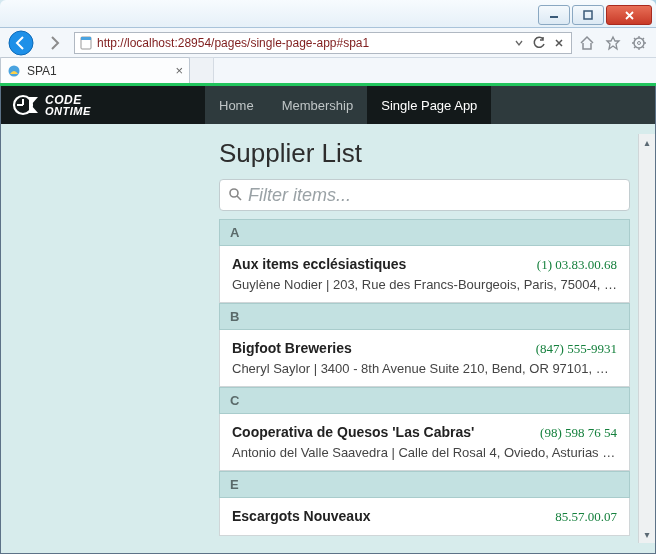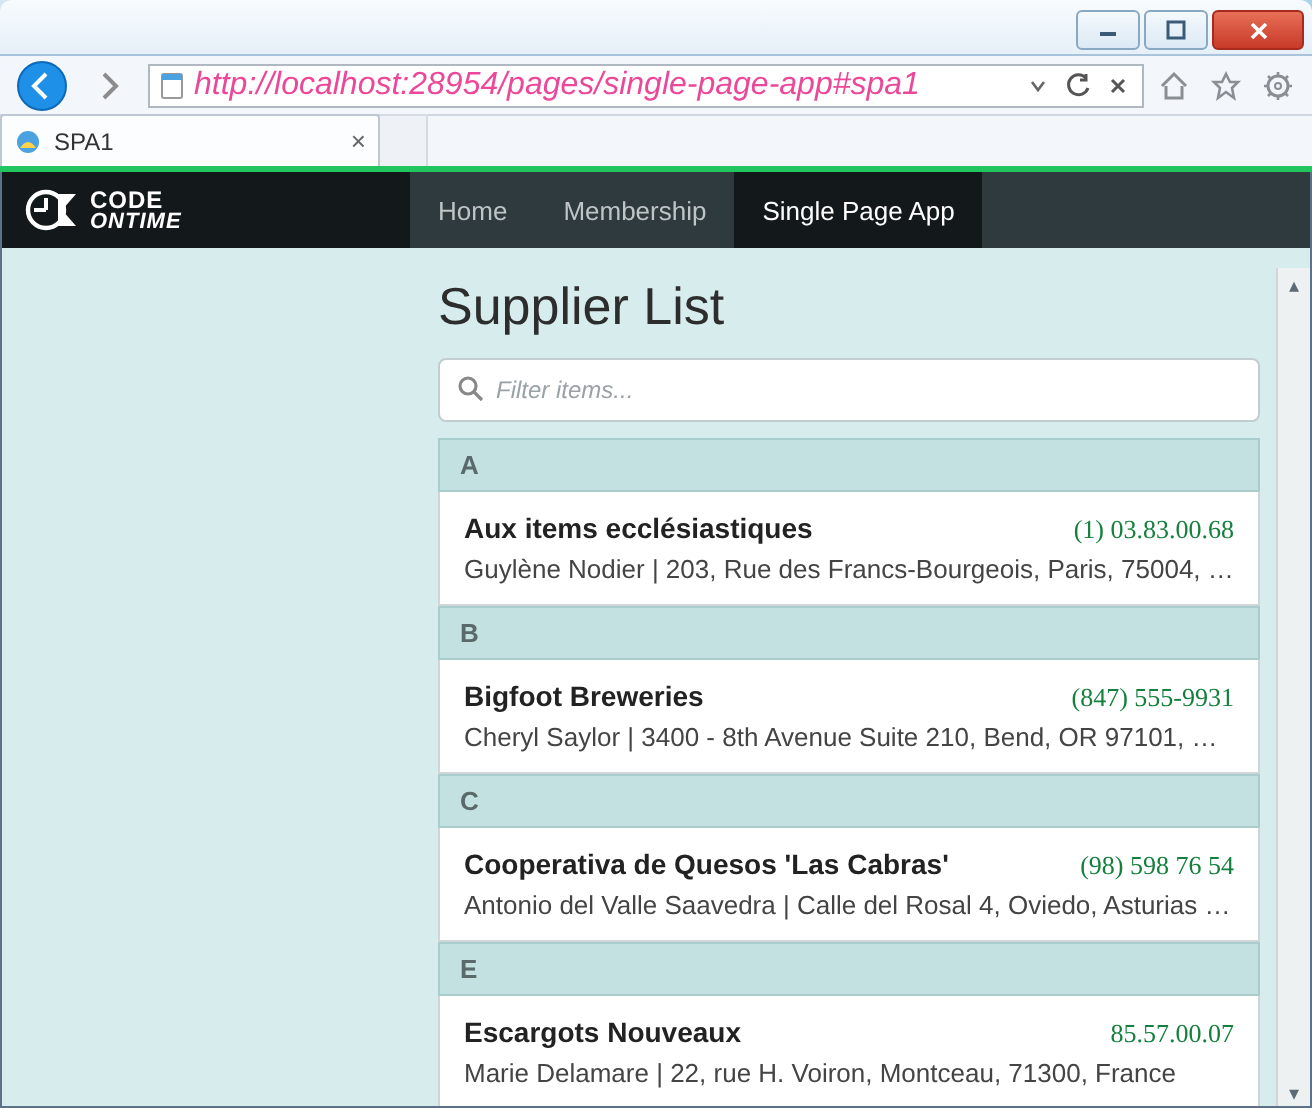--- a/index.html
+++ b/index.html
@@ -12,51 +12,51 @@
   .winbtn { width:32px; height:20px; margin-top:3px; display:inline-flex; align-items:center; justify-content:center; border:1px solid #8aa8c2; border-radius:3px; margin-right:2px; background:linear-gradient(#f4f9fd,#dce9f4); font-size:10px; color:#3a5a78;}
   .winbtn.close{ background:linear-gradient(#e86f57,#c83a28); border-color:#a82a1e; color:#fff; width:46px; margin-right:4px;}
   .winbtn svg{display:block;}
   
   .navbar { height:30px; background:#f3f7fb; display:flex; align-items:center; padding:0 6px; gap:4px; border-bottom:1px solid #cfd8e2;}
   .navbtn { width:30px; height:30px; display:flex; align-items:center; justify-content:center; }
   .navbtn.back svg circle{fill:#1e90e8;stroke:#0d6ab8;stroke-width:1;}
   .navbtn.back svg path{stroke:#fff;stroke-width:2;fill:none;}
   .navbtn.fwd svg path{stroke:#8c8c8c;stroke-width:2;fill:none;}
   .addr { flex:1; height:22px; border:1px solid #b0b8c2; background:#fff; display:flex; align-items:center; padding:0 4px; gap:4px;}
-  .addr input{flex:1; border:none; outline:none; font-size:16px; color:#ec4899;font-style:italic;}
+  .addr input{flex:1; border:none; outline:none; font-size:12px; color:#7f1d1d;}
   .addr .page-icon{width:14px;height:14px;}
   .addr-btn{width:16px;height:16px;display:flex;align-items:center;justify-content:center;}
   .tool-icon{width:22px;height:22px;display:flex;align-items:center;justify-content:center;}
   
   .tabstrip{height:28px; background:#f3f7fb; border-bottom:3px solid #22c55e; display:flex; align-items:flex-end;}
   .tab{height:26px; min-width:190px; border:1px solid #bfc8d2; border-bottom:none; background:#fcfdfe; display:flex; align-items:center; padding:0 6px; gap:6px; font-size:12px; color:#333; border-radius:2px 2px 0 0;}
   .tab .fav{width:14px;height:14px;}
   .tab .x{margin-left:auto;color:#666;font-size:13px;}
   .tab-ghost{height:26px; width:24px; border:1px solid #d4dbe3; border-bottom:none; border-left:none; background:#eef2f6;}
   
   
   .app { flex:1; display:flex; flex-direction:column; background:#dff0f0; border:1px solid #5c7287; border-top:none; overflow:hidden;}
   .appbar { height:38px; background:#2e3a3d; display:flex; align-items:stretch; color:#ccc;}
   .brand { width:204px; background:#13191a; display:flex; align-items:center; padding-left:10px; gap:6px; color:#fff;}
   .brand .logo{width:28px;height:28px;}
   .brand .txt{display:flex;flex-direction:column;line-height:1;}
-  .brand .txt .l1{font-size:12px;font-weight:bold;letter-spacing:0.5px;}
+  .brand .txt .l1{font-size:12px;font-weight:bold;font-style:italic;letter-spacing:0.5px;}
   .brand .txt .l2{font-size:11px;font-weight:bold;font-style:italic;letter-spacing:0.5px;}
   .menu{display:flex;}
   .menu-item{padding:16px 14px; display:flex; align-items:center; font-size:13px; color:#bfc5c6;}
   .menu-item.active{background:#13191a;color:#fff;}
   
   .content{flex:1; display:flex; background:#d7ecec;}
   .side{width:204px;}
   .main{flex:1; padding:10px 0 10px 10px; overflow:hidden; position:relative; display:flex;}
   .mainInner{flex:1; overflow:hidden;}
   .pageTitle{font-size:26px; font-weight:300; color:#2d2d2d; margin:4px 4px 10px 4px;}
   
   .filterBox{margin:0 8px 8px 4px; background:#fff; border:1px solid #c2cdd0; border-radius:4px; height:32px; display:flex; align-items:center; padding:0 8px; gap:6px;}
-  .filterBox input{flex:1;border:none;outline:none;font-size:12px;color:#333;font-style:italic;}
+  .filterBox input{flex:1;border:none;outline:none;font-size:18px;color:#333;font-style:italic;}
   .filterBox input::placeholder{color:#9aa2a6;font-style:italic;}
   
   .list{margin:0 8px 0 4px;}
   .sectHead{background:#c3e1e1; border:1px solid #a9cccc; border-left:1px solid #a9cccc; padding:5px 10px; font-weight:bold; color:#5a6a6a; font-size:13px;}
   .card{background:#fff; border:1px solid #d0d6d8; border-top:none; padding:10px 12px;}
   .card-top{display:flex; justify-content:space-between; align-items:baseline; gap:8px;}
   .card-name{font-weight:bold; color:#222; font-size:14px;}
   .card-phone{color:#15803d; font-size:13px; white-space:nowrap;font-family:Liberation Serif, serif;}
   .card-sub{color:#444; font-size:13px; margin-top:4px; white-space:nowrap; overflow:hidden; text-overflow:ellipsis;}
   
@@ -211,21 +211,20 @@
                 <span class="card-phone">(98) 598 76 54</span>
               </div>
               <div class="card-sub">Antonio del Valle Saavedra | Calle del Rosal 4, Oviedo, Asturias 33007,...</div>
             </div>
             <div class="sectHead">E</div>
             <div class="card">
               <div class="card-top">
                 <span class="card-name">Escargots Nouveaux</span>
                 <span class="card-phone">85.57.00.07</span>
               </div>
-              <div class="card-sub">Marie Delamare | 22, rue H. Voiron, Montceau, 71300, France</div>
             </div>
           </div>
       </div>
       <div class="scroll">
         <div class="arrow">▴</div>
         <div class="track"></div>
         <div class="arrow">▾</div>
       </div>
     </div>
   </div>

